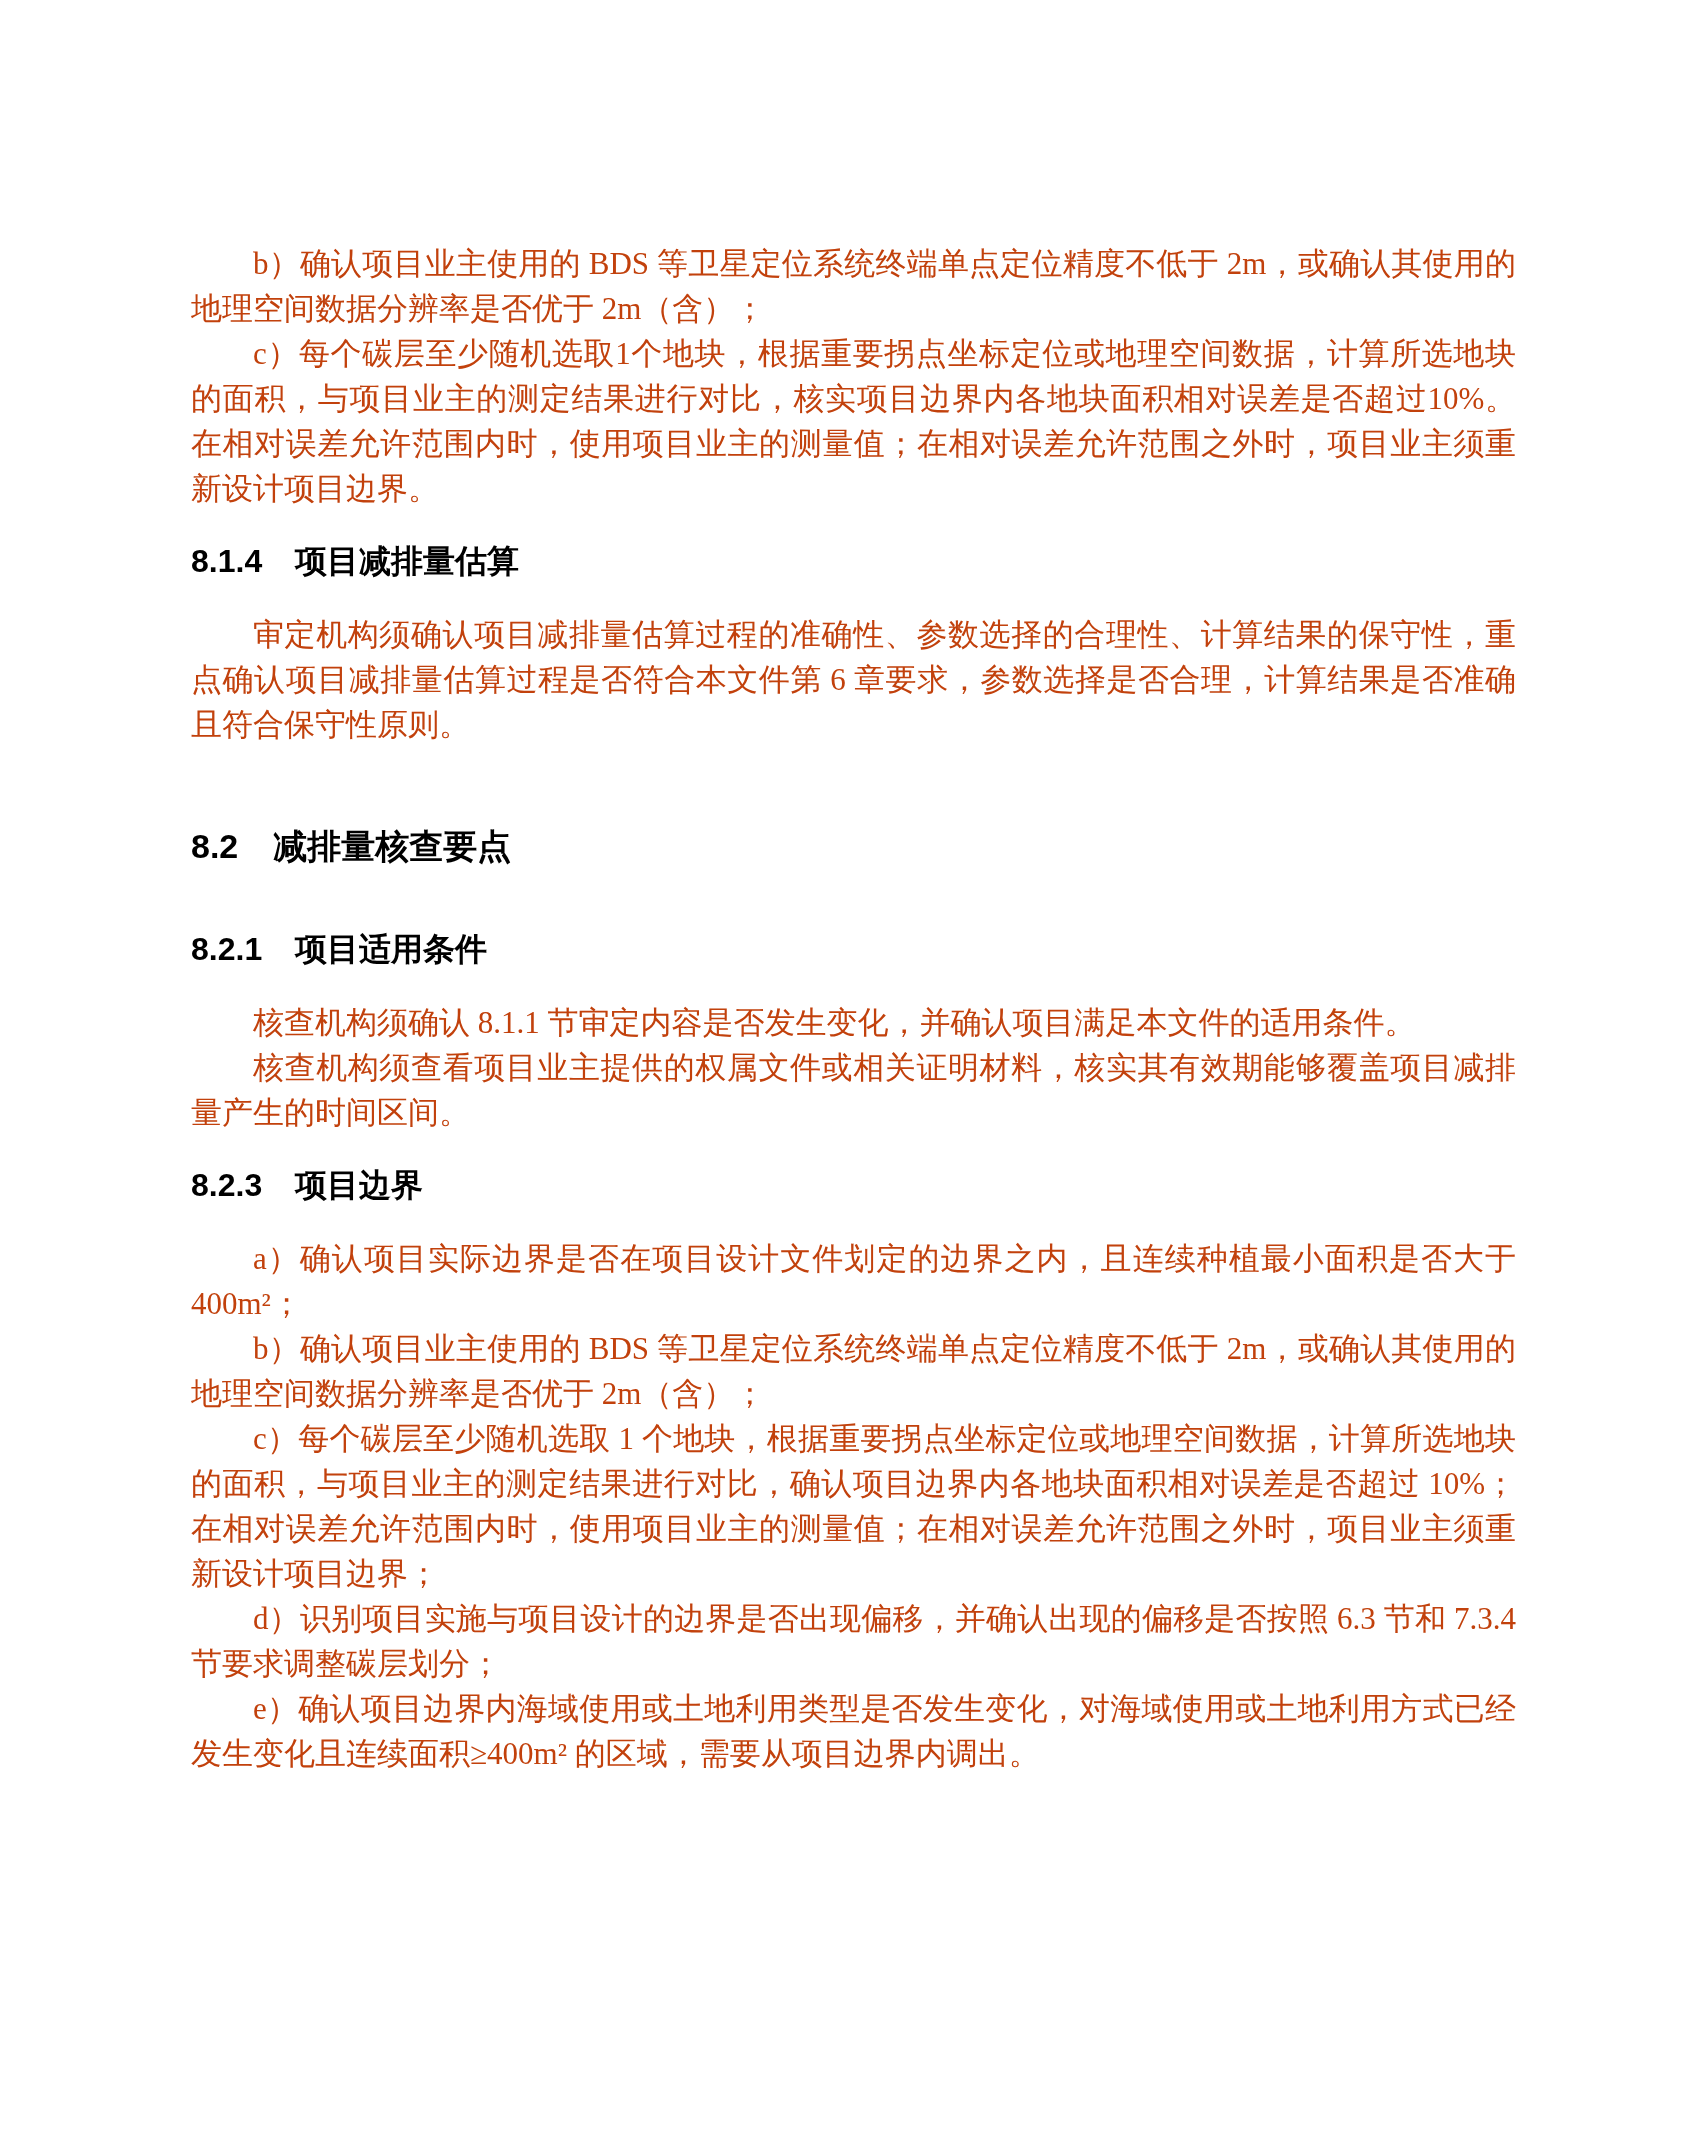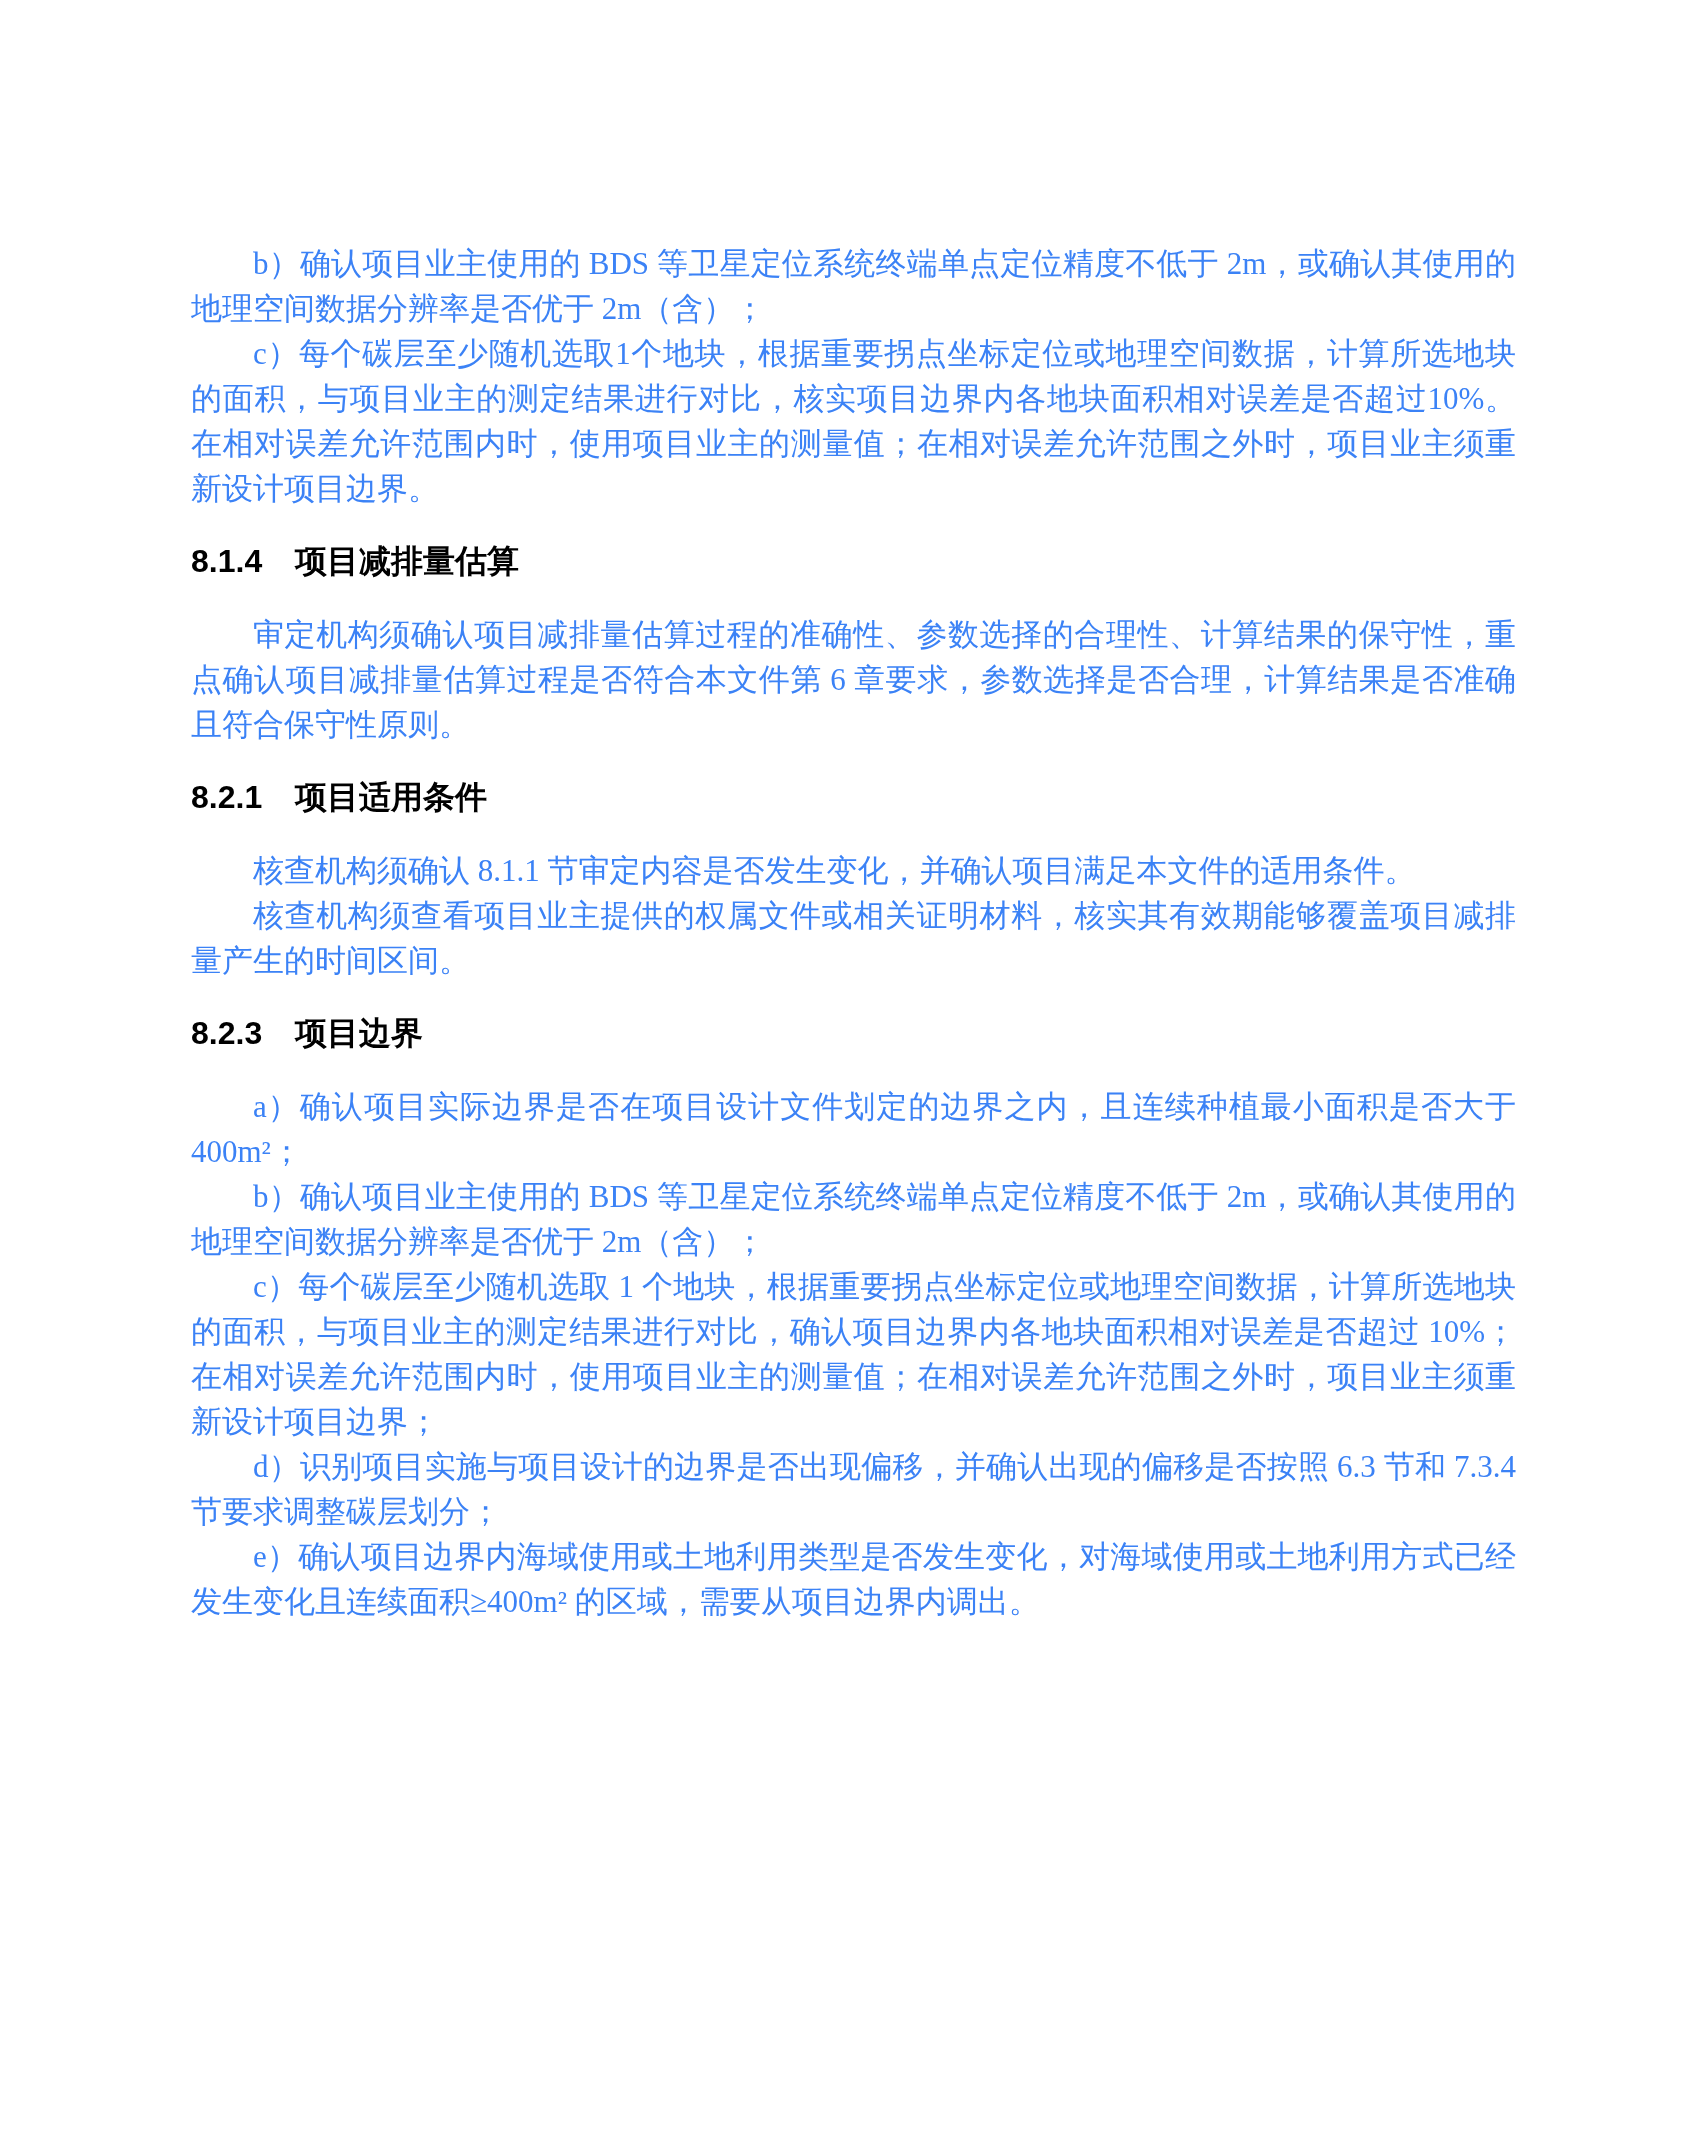--- a/index.html
+++ b/index.html
@@ -24,21 +24,21 @@
     left: 191px;
     right: 191px;
     top: 241px;
   }
   .body-para {
     font-size: 31px;
     line-height: 45px;
     text-align: justify;
     text-indent: 2em;
     font-family: "Liberation Serif", "DejaVu Serif", serif;
-    color: #3b82f6;
+    color: #c2410c;
   }
   .heading-sub {
     font-size: 32px;
     line-height: 47px;
     margin: 27px 0;
     font-weight: bold;
     font-family: "Liberation Sans", "DejaVu Sans", sans-serif;
     color: #000000;
     white-space: nowrap;
   }
@@ -65,20 +65,24 @@
 
     <p class="body-para">c）每个碳层至少随机选取1个地块，根据重要拐点坐标定位或地理空间数据，计算所选地块的面积，与项目业主的测定结果进行对比，核实项目边界内各地块面积相对误差是否超过10%。在相对误差允许范围内时，使用项目业主的测量值；在相对误差允许范围之外时，项目业主须重新设计项目边界。</p>
 
     <h3 class="heading-sub">
       <span class="h-num">8.1.4</span>
       <span class="h-title">项目减排量估算</span>
     </h3>
 
     <p class="body-para">审定机构须确认项目减排量估算过程的准确性、参数选择的合理性、计算结果的保守性，重点确认项目减排量估算过程是否符合本文件第 6 章要求，参数选择是否合理，计算结果是否准确且符合保守性原则。</p>
 
+    <h2 class="heading-sec">
+      <span class="h-num">8.2</span>
+      <span class="h-title">减排量核查要点</span>
+    </h2>
 
     <h3 class="heading-sub">
       <span class="h-num">8.2.1</span>
       <span class="h-title">项目适用条件</span>
     </h3>
 
     <p class="body-para">核查机构须确认 8.1.1 节审定内容是否发生变化，并确认项目满足本文件的适用条件。</p>
 
 
     <p class="body-para">核查机构须查看项目业主提供的权属文件或相关证明材料，核实其有效期能够覆盖项目减排量产生的时间区间。</p>

